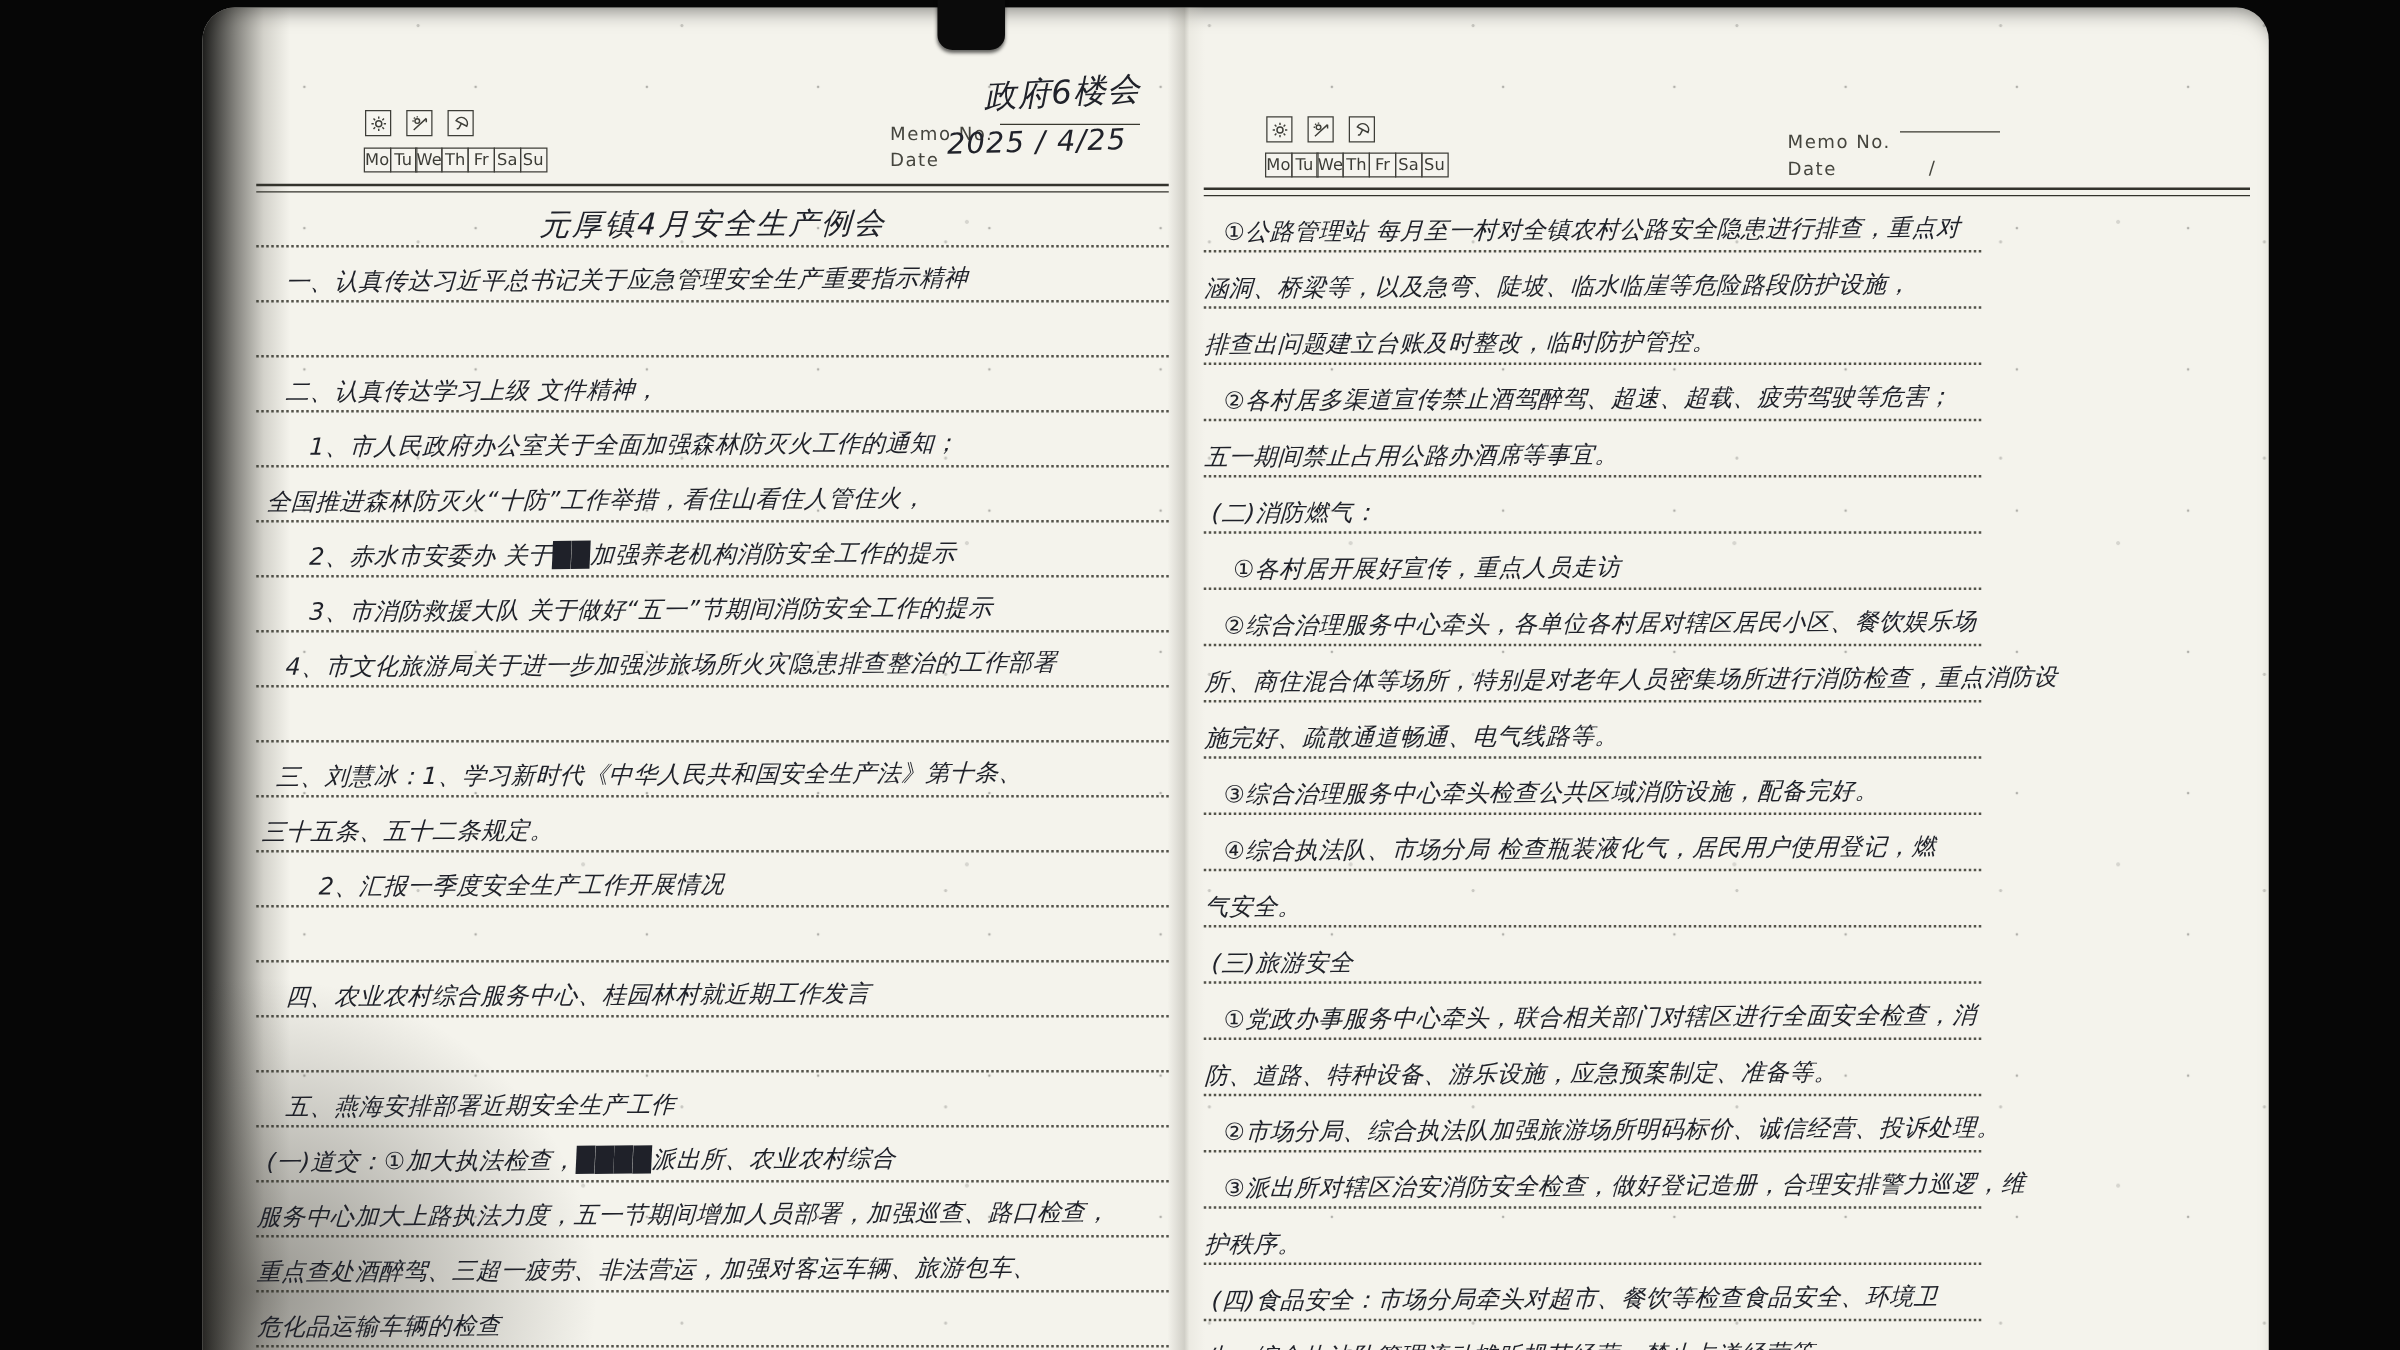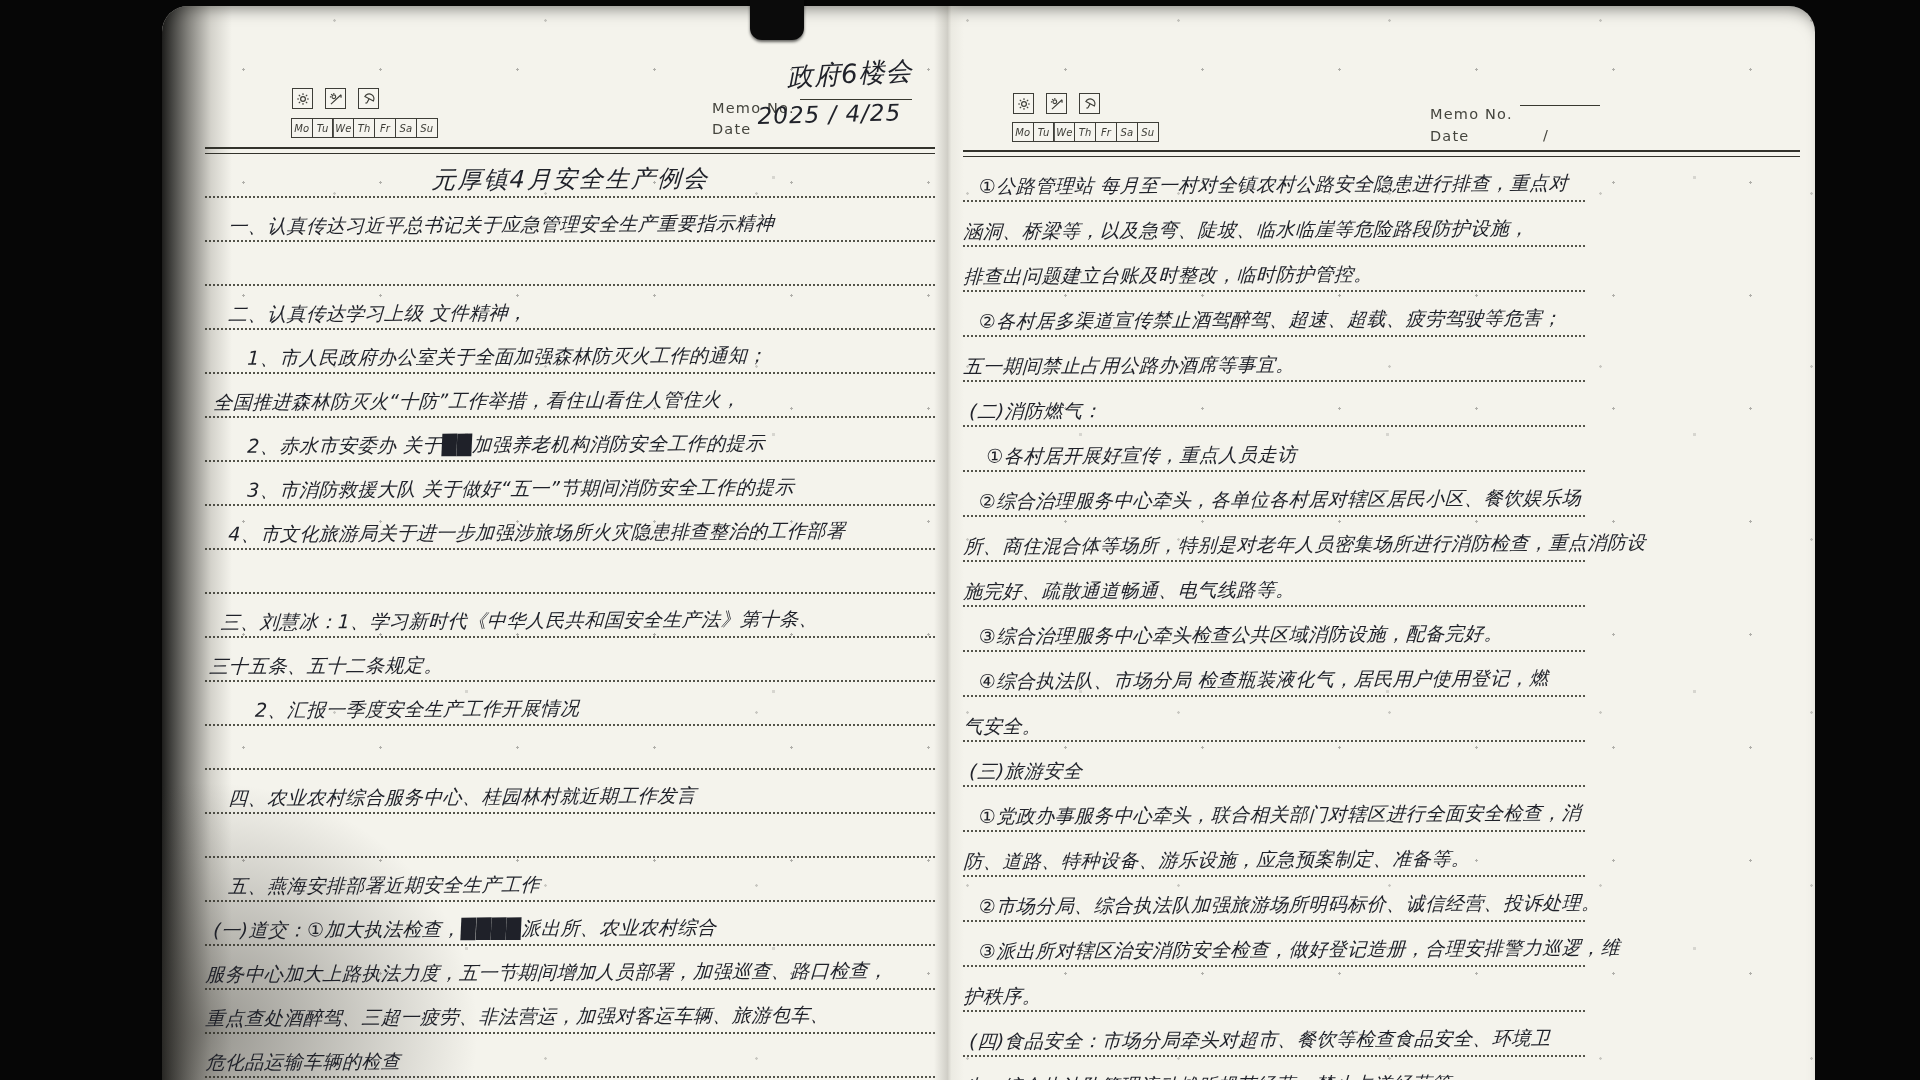--- a/index.html
+++ b/index.html
@@ -45,22 +45,22 @@
     position:absolute;display:flex;gap:12px;
   }
   .iconbox .ib{
     width:19px;height:19px;border:1.4px solid #3e3e38;background:rgba(255,255,255,.2);
     display:flex;align-items:center;justify-content:center;
   }
   .iconbox svg{display:block;}
   .days{position:absolute;display:flex;}
   .days .day{
     width:20px;height:18px;border:1.2px solid #3e3e38;margin-left:-1.2px;
-    font-size:10px;color:#3c3c36;display:flex;align-items:center;justify-content:center;
-    letter-spacing:.2px;background:rgba(255,255,255,.15);font-style:italic;
+    font-size:13px;color:#3c3c36;display:flex;align-items:center;justify-content:center;
+    letter-spacing:.2px;background:rgba(255,255,255,.15);
   }
   .plabel{position:absolute;color:#45453e;letter-spacing:1.2px;font-size:14.5px;white-space:pre;}
   .uline{position:absolute;border-bottom:1.6px solid #38382f;}
   .dblrule{position:absolute;height:4px;border-top:2.2px solid #33332c;border-bottom:1.4px solid #33332c;}
   
   .hw{
     position:absolute;color:#20222a;font-style:italic;white-space:pre;
     transform:rotate(-3deg);transform-origin:left bottom;letter-spacing:1px;
   }
   .hw.memo{font-size:26px;}

